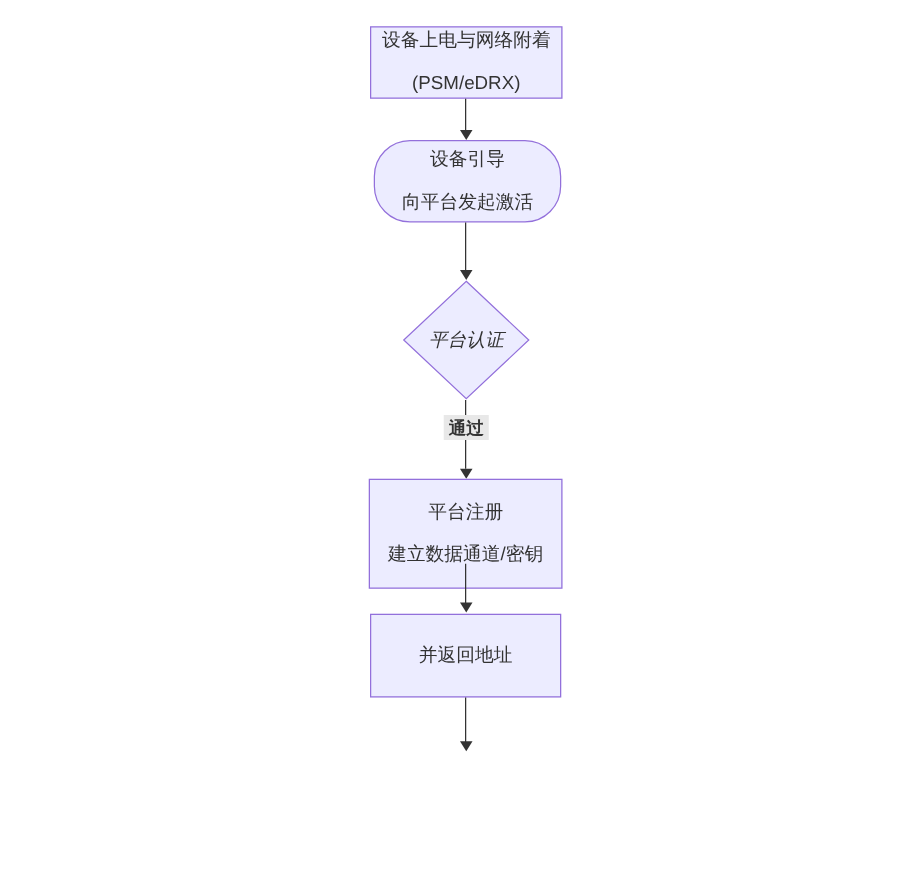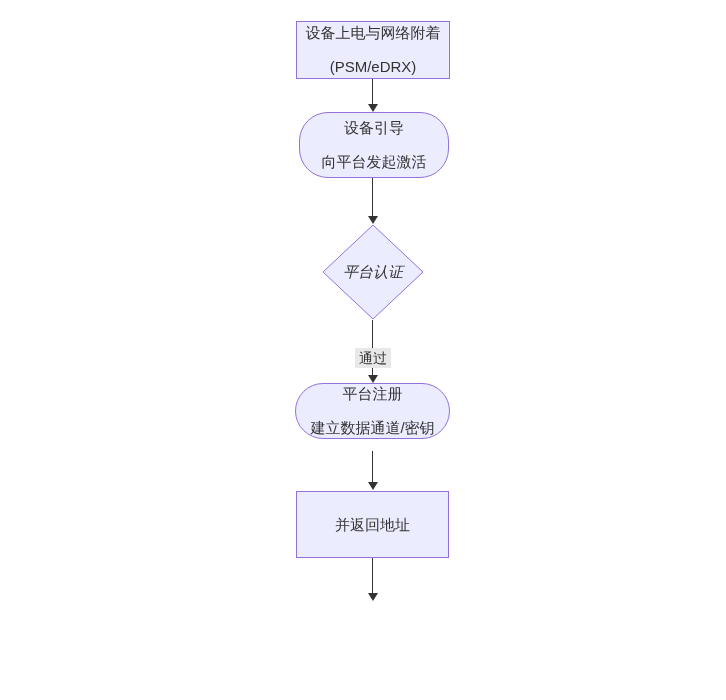--- a/index.html
+++ b/index.html
@@ -26,21 +26,21 @@
     text-align: center;
     display: flex;
     flex-direction: column;
     align-items: center;
     justify-content: center;
     box-sizing: border-box;
     gap: 12px;
   }
   .node-power    { left: 296px; top: 21px;  width: 154px; height: 58px; }
   .node-boot     { left: 299px; top: 112px; width: 150px; height: 66px; border-radius: 29px; }
-  .node-register { left: 295px; top: 383px; width: 155px; height: 56px; border-radius: 31px; }
+  .node-register { left: 295px; top: 383px; width: 155px; height: 88px; }
   .node-channel  { left: 296px; top: 491px; width: 153px; height: 67px; }
   .node-business { left: 299px; top: 602px; width: 150px; height: 65px; }
   .diamond-wrap {
     position: absolute;
     left: 322px; top: 224px;
     width: 102px; height: 96px; font-style: italic;
   }
   .diamond-wrap svg { display: block; }
   .diamond-label {
     position: absolute;
@@ -71,28 +71,29 @@
     border-top: 8px solid var(--edge-color);
   }
   .arrowhead-1 { top: 104px; }
   .arrowhead-2 { top: 216px; }
   .arrowhead-3 { top: 375px; }
   .arrowhead-4 { top: 482px; }
   .arrowhead-5 { top: 593px; }
   .edge-label {
     position: absolute;
     left: 373px;
-    top: 348px;
+    top: 332px;
     transform: translateX(-50%);
     background: var(--label-bg);
     color: var(--text-color);
     font-size: 14px;
     line-height: 20px;
     padding: 0 4px;
     white-space: nowrap;
+    font-weight: bold;
   }
 </style>
 </head>
 <body>
 
 <div class="canvas" style="--node-fill: #ECECFF; --node-border: #9370DB; --edge-color: #333333; --label-bg: #e8e8e8; --text-color: #333333; background: rgb(255, 255, 255);">
 
   <div class="node node-power">
     <span>设备上电与网络附着</span>
     <span>(PSM/eDRX)</span>

